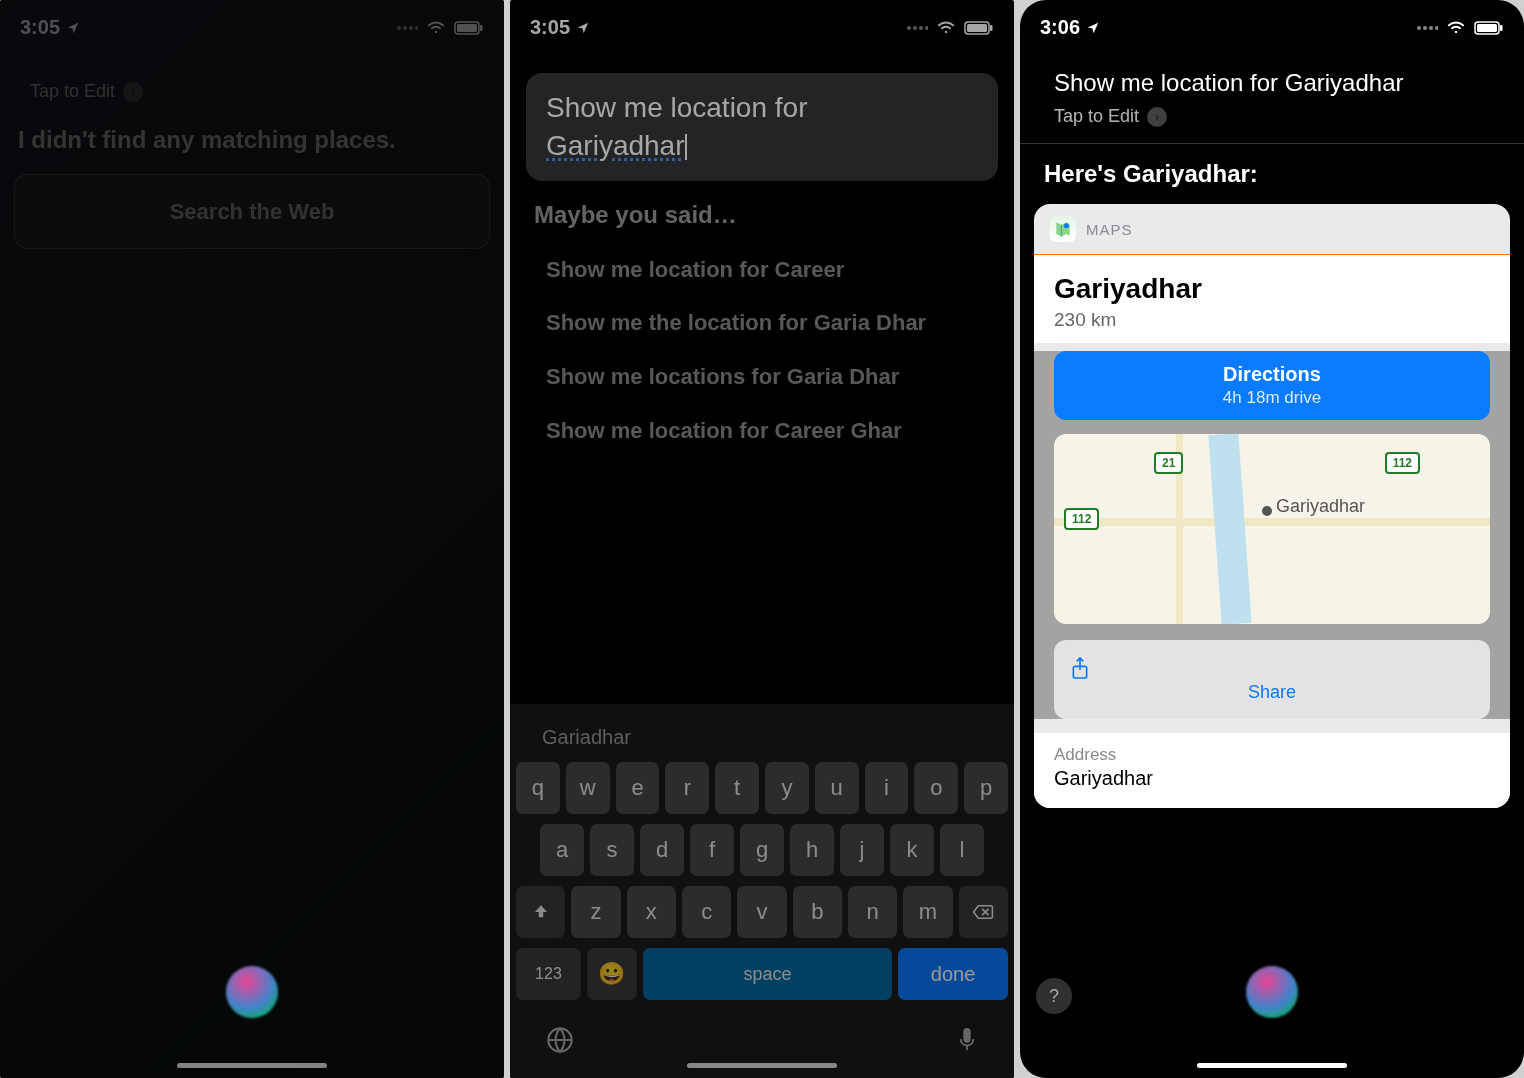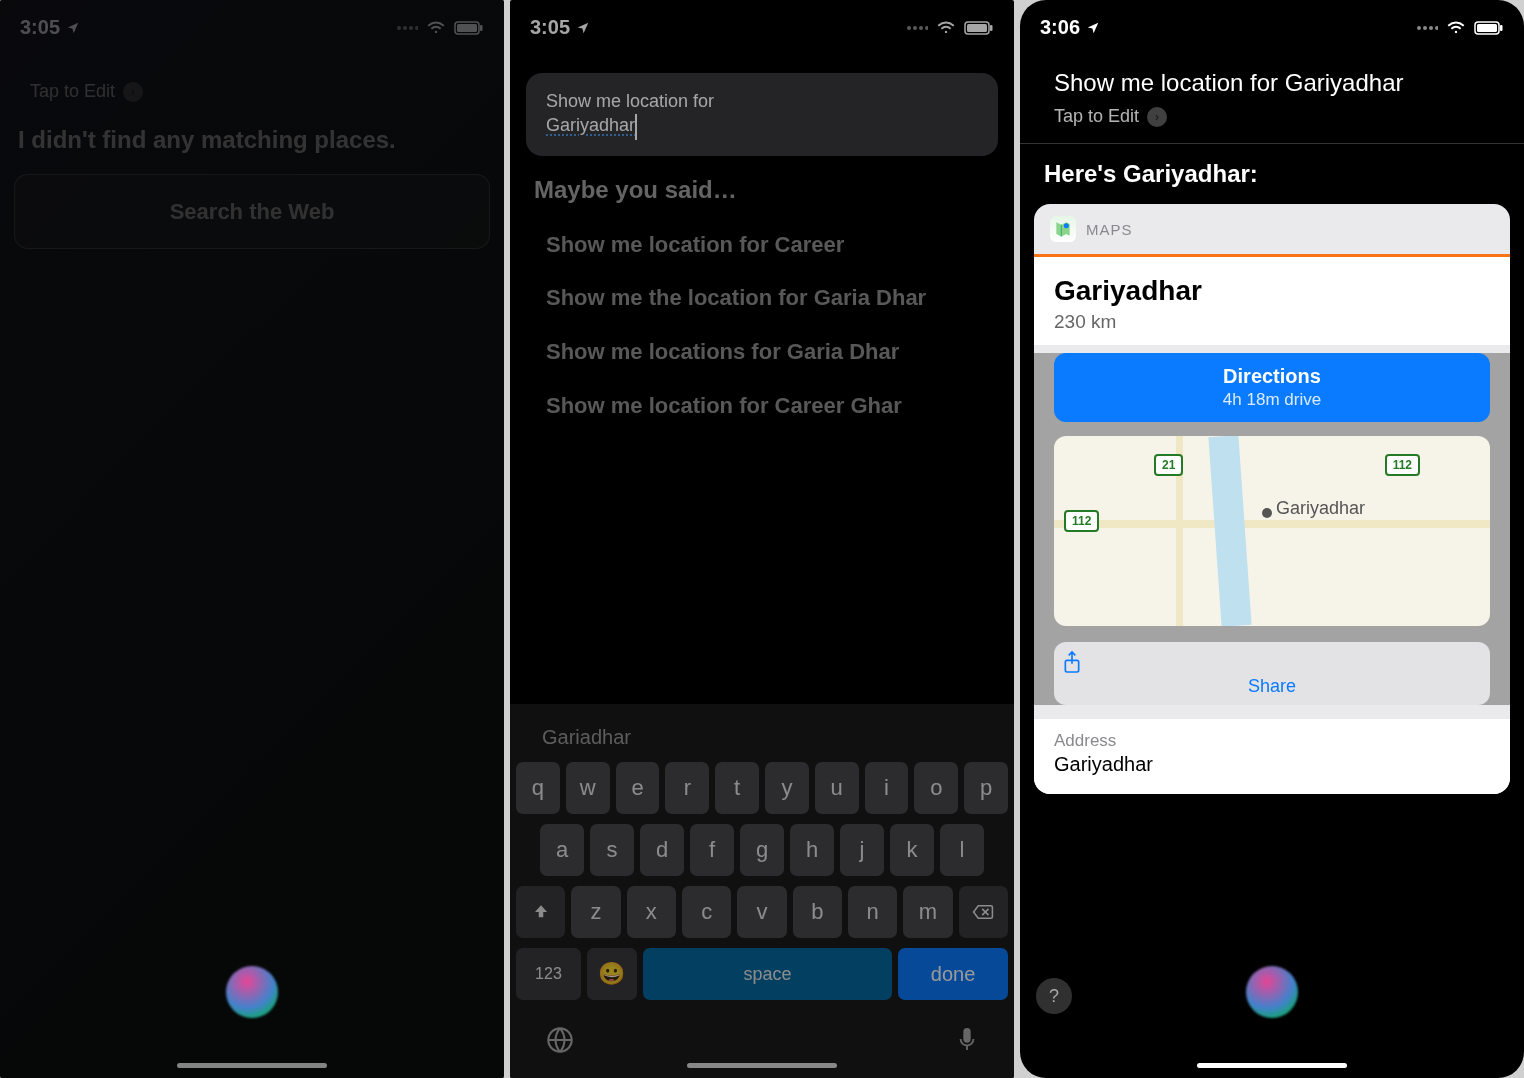--- a/index.html
+++ b/index.html
@@ -21,21 +21,21 @@
 .chevron { display: inline-flex; width: 20px; height: 20px; border-radius: 50%; background: rgba(255,255,255,0.25); align-items: center; justify-content: center; font-size: 12px; color: rgba(0,0,0,0.7); }
 .response-text { color: #d0d0d0; font-size: 24px; font-weight: 600; padding: 14px 18px 20px 18px; }
 .search-web-btn { margin: 0 14px; height: 75px; border-radius: 14px; border: 1px solid rgba(255,255,255,0.25); background: rgba(60,60,60,0.4); color: #c8c8c8; font-size: 22px; font-weight: 600; display: flex; align-items: center; justify-content: center; }
 
 
 .siri-orb { position: absolute; left: 50%; transform: translateX(-50%); bottom: 60px; width: 52px; height: 52px; border-radius: 50%; background: radial-gradient(circle at 40% 30%, #ff4da6, #4a90e2 55%, #00c853 90%); filter: blur(1px); opacity: 0.9; }
 .home-indicator { position: absolute; left: 50%; transform: translateX(-50%); bottom: 10px; width: 150px; height: 5px; background: rgba(255,255,255,0.5); border-radius: 5px; }
 .help-btn { position: absolute; left: 16px; bottom: 64px; width: 36px; height: 36px; border-radius: 50%; background: rgba(80,80,80,0.6); color: #aaa; font-size: 18px; display: flex; align-items: center; justify-content: center; }
 
 
-.edit-bubble { margin: 18px 16px 20px 16px; background: rgba(100,100,110,0.55); border-radius: 16px; padding: 16px 20px; color: #fff; font-size: 18px; line-height: 1.35; }
+.edit-bubble { margin: 18px 16px 20px 16px; background: rgba(100,100,110,0.55); border-radius: 16px; padding: 16px 20px; color: #fff; font-size: 28px; line-height: 1.35; }
 .underline { text-decoration: underline dotted #4a90e2; text-underline-offset: 3px; }
 .cursor { display: inline-block; width: 2px; height: 26px; background: #fff; vertical-align: middle; }
 .maybe { color: #9a9a9a; font-size: 24px; font-weight: 600; padding: 0 24px 14px 24px; }
 .suggestions { padding: 0 28px; }
 .sugg { color: #888; font-size: 22px; line-height: 1.35; padding: 12px 8px; font-weight: bold; }
 .autocomplete-bar { height: 50px; display: flex; align-items: center; padding: 0 26px; color: #9a9a9a; font-size: 20px; }
 
 
 .keyboard { position: absolute; left: 0; right: 0; bottom: 0; background: #1b1b1d; padding: 8px 6px 8px 6px; }
 .k-row { display: flex; gap: 6px; justify-content: center; margin-bottom: 10px; }
@@ -52,36 +52,36 @@
 .shift-key, .del-key { flex: 1.3; background: #3a3a3d; }
 
 
 .p3 { background: #000; border-radius: 26px; }
 .p3 .statusbar { color: #fff; }
 .p3 .query-block { padding: 12px 34px 6px 34px; }
 .p3 .query-text { font-size: 24px; white-space: nowrap; }
 .p3-sep { height: 1px; background: rgba(255,255,255,0.2); margin: 10px 0 0 0; }
 .result-heading { color: #fff; font-size: 24px; font-weight: 700; padding: 16px 24px 12px 24px; }
 .maps-card { margin: 4px 14px; background: #eaeaec; border-radius: 16px; overflow: hidden; }
-.maps-card-header { display: flex; align-items: center; gap: 10px; padding: 12px 16px; border-bottom: 3px solid #f97316; }
+.maps-card-header { display: flex; align-items: center; gap: 10px; padding: 12px 16px; border-bottom: 1px solid #f97316; }
 .maps-icon { width: 26px; height: 26px; border-radius: 6px; background: linear-gradient(#e6f6e6,#fff); display: flex; align-items: center; justify-content: center; font-size: 14px; }
 .maps-label { color: #8a8a8e; font-size: 15px; letter-spacing: 1px; }
 .place-block { padding: 18px 20px 12px 20px; background: #fff; }
 .place-title { font-size: 28px; font-weight: 700; color: #000; }
 .place-sub { font-size: 19px; color: #666; margin-top: 4px; }
 .directions-btn { margin: 8px 20px 14px 20px; background: #0a7aff; border-radius: 12px; padding: 12px; text-align: center; }
 .directions-btn .d1 { color: #fff; font-size: 20px; font-weight: 600; }
 .directions-btn .d2 { color: rgba(255,255,255,0.85); font-size: 17px; margin-top: 2px; }
 .map-view { margin: 0 20px 16px 20px; height: 190px; border-radius: 12px; background: #f6f3e8; position: relative; overflow: hidden; }
 .map-view .river { position: absolute; top: 0; bottom: 0; left: 37%; width: 30px; background: #bfe0ef; transform: rotate(-4deg); }
 .map-view .road { position: absolute; background: #f0e8c4; }
 .map-view .shield { position: absolute; background: #fff; border: 2px solid #257a25; color: #257a25; font-size: 12px; font-weight: 700; padding: 2px 6px; border-radius: 4px; }
 .map-view .city { position: absolute; color: #555; font-size: 18px; }
 .map-view .pin { position: absolute; width: 10px; height: 10px; background: #555; border-radius: 50%; }
-.share-btn { margin: 0 20px 14px 20px; background: #e3e3e6; border-radius: 12px; padding: 8px; text-align: center; color: #0a7aff; font-size: 18px; }
+.share-btn { margin: 0 20px 14px 20px; background: #e3e3e6; border-radius: 12px; padding: 16px; text-align: center; color: #0a7aff; font-size: 18px; }
 .share-icon { font-size: 22px; display: block; margin-bottom: 2px; }
 .address-block { background: #fff; padding: 12px 20px 18px 20px; }
 .addr-label { color: #8a8a8e; font-size: 17px; }
 .addr-value { color: #000; font-size: 20px; margin-top: 2px; }
 .p3 .home-indicator { background: #fff; }
 
 .dim1 .query-block, .dim1 .response-text, .dim1 .search-web-btn { filter: brightness(0.55); }
 .dim2 > *:not(.keyboard):not(.home-indicator) { filter: brightness(0.65); }
 .keyboard { filter: brightness(0.6); }
 

